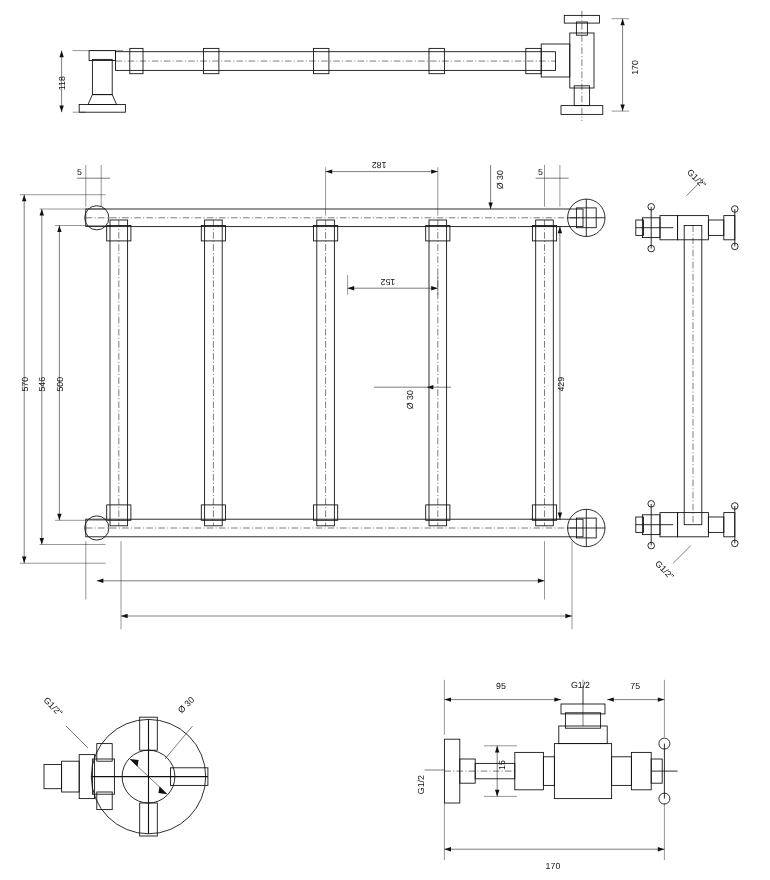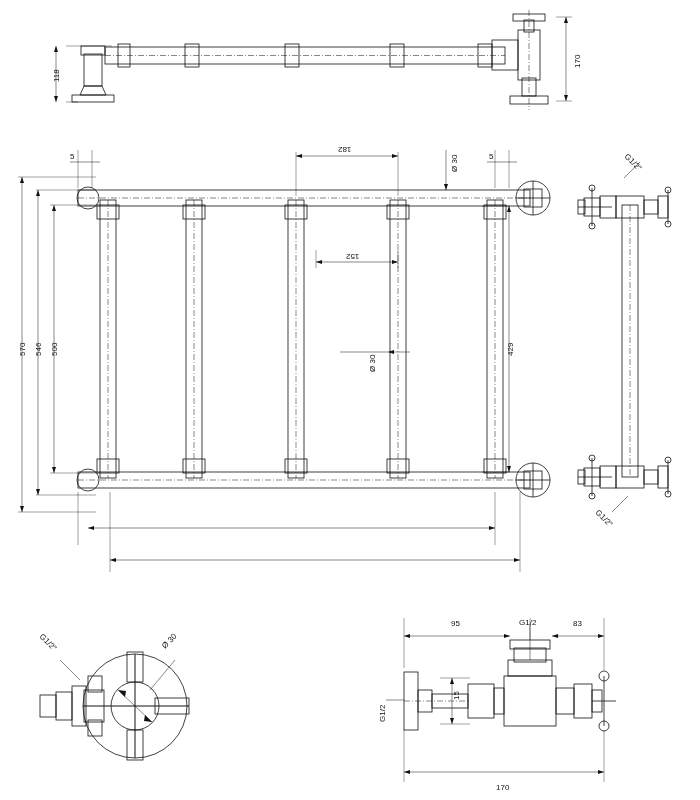--- a/index.html
+++ b/index.html
@@ -297,19 +297,19 @@
 <div class="lbl" style="left:70px;top:152px;">5</div>
 <div class="lbl" style="left:489px;top:152px;">5</div>
 
 <div class="lbl rotm45" style="left:629px;top:152px;">G1/2"</div>
 <div class="lbl rotm45" style="left:600px;top:508px;">G1/2"</div>
 
 <div class="lbl rotm45" style="left:44px;top:632px;">G1/2"</div>
 <div class="lbl rot45" style="left:160px;top:644px;">Ø 30</div>
 
 <div class="lbl" style="left:451px;top:619px;">95</div>
-<div class="lbl" style="left:573px;top:619px;">83</div>
+<div class="lbl" style="left:573px;top:619px;">75</div>
 <div class="lbl" style="left:519px;top:618px;">G1/2</div>
 <div class="lbl" style="left:496px;top:783px;">170</div>
 <div class="lbl rot90" style="left:452px;top:700px;">15</div>
 <div class="lbl rot90" style="left:378px;top:722px;">G1/2</div>
 
 </div>
 
 </body></html>

